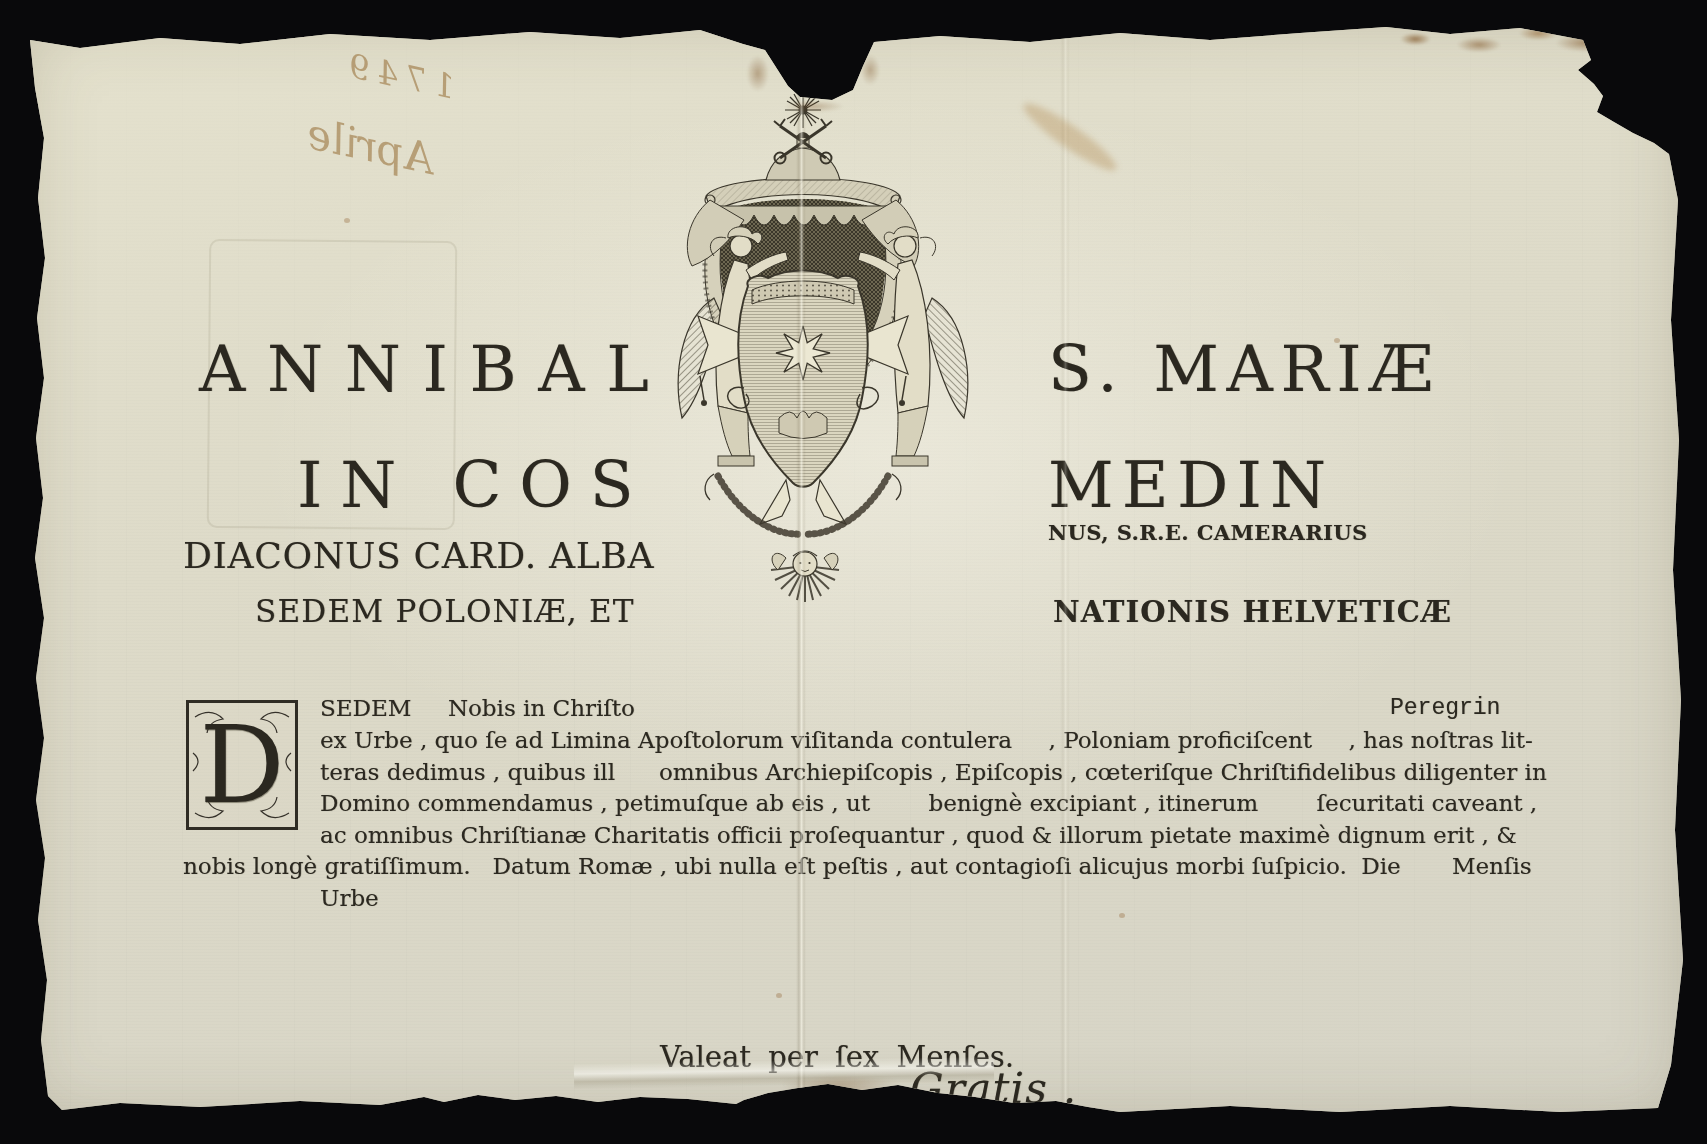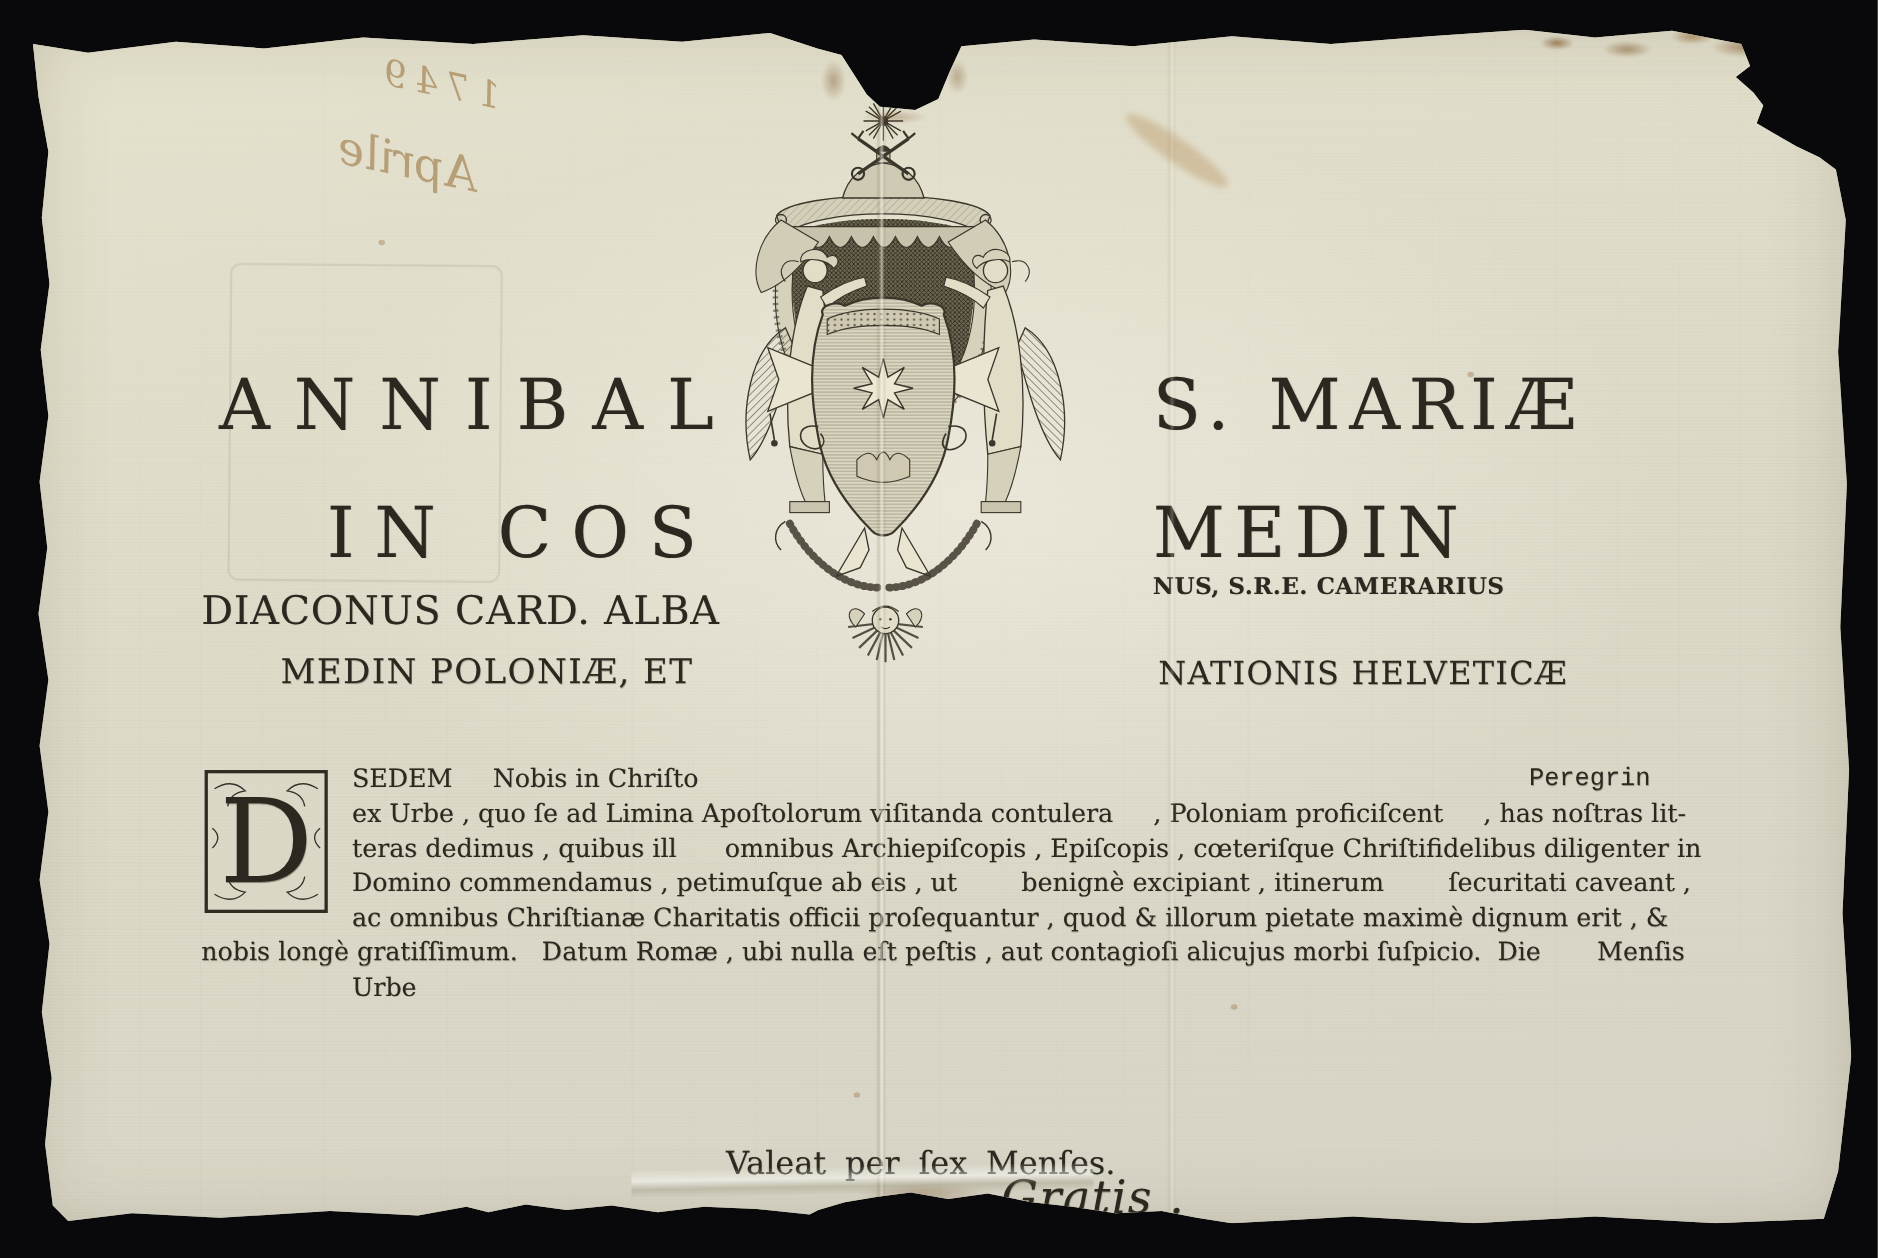--- a/index.html
+++ b/index.html
@@ -54,21 +54,21 @@
   
   .hline,.bl,.ft{position:absolute;color:#2b2820;white-space:pre;
     text-shadow:.4px .4px .7px rgba(60,55,40,.45);}
   #h-l1{left:169px;top:324px;font-size:64px;letter-spacing:.34em;margin-left:16px;}
   #h-r1{left:1034px;top:324px;font-size:64px;letter-spacing:.12em;}
   #h-l2{left:283px;top:440px;font-size:64px;letter-spacing:.28em;}
   #h-r2{left:1034px;top:440px;font-size:64px;letter-spacing:.13em;}
   #h-l3{left:169px;top:527px;font-size:36px;letter-spacing:.02em;}
   #h-r3{left:1034px;top:512px;font-size:21px;letter-spacing:.02em;font-weight:bold;}
   #h-l4{left:241px;top:585px;font-size:31px;letter-spacing:.04em;}
-  #h-r4{left:1039px;top:587px;font-size:29px;letter-spacing:.04em;}
+  #h-r4{left:1039px;top:587px;font-size:29px;letter-spacing:.04em;font-weight:bold;}
   #h5{left:503px;top:626px;font-size:28px;letter-spacing:.02em;word-spacing:12px;}
   .bl{font-size:23px;}
   #b1{left:306px;top:687px;}  #b1r{left:1376px;top:687px;font-family:Liberation Mono, monospace;}
   #b2{left:306px;top:719px;}  #b3{left:306px;top:751px;}
   #b4{left:306px;top:782px;}  #b5{left:306px;top:814px;}
   #b6{left:169px;top:845px;}  #b7{left:306px;top:877px;}
   #valeat{left:646px;top:1032px;font-size:29px;word-spacing:8px;}
   #gratis{left:896px;top:1056px;font-size:42px;font-style:italic;letter-spacing:.03em;}
   
   #dropcap{position:absolute;left:172px;top:692px;width:112px;height:130px;
@@ -206,21 +206,21 @@
       <circle cx="161.5" cy="475" r="1.1" fill="#3a362b"></circle>
     <path d="M153,482 q4,3 8,0" fill="none" stroke="#3a362b" stroke-width="1"></path>
   </svg>
 
   <div class="hline" id="h-l1">ANNIBAL</div>
   <div class="hline" id="h-r1">S. MARIÆ</div>
   <div class="hline" id="h-l2">IN COS</div>
   <div class="hline" id="h-r2">MEDIN</div>
   <div class="hline" id="h-l3">DIACONUS CARD. ALBA</div>
   <div class="hline" id="h-r3">NUS, S.R.E. CAMERARIUS</div>
-  <div class="hline" id="h-l4">MEDIN POLONIÆ, ET</div>
+  <div class="hline" id="h-l4">SEDEM POLONIÆ, ET</div>
   <div class="hline" id="h-r4">NATIONIS HELVETICÆ</div>
 
   <div id="dropcap">
     <svg viewBox="0 0 106 124">
       <g fill="none" stroke="#35312a" stroke-width="1.2">
         <path d="M6,14 q16,-10 28,2 q-14,2 -16,14"></path>
         <path d="M100,14 q-16,-10 -28,2 q14,2 16,14"></path>
         <path d="M6,110 q16,10 28,-2 q-14,-2 -16,-14"></path>
         <path d="M100,110 q-16,10 -28,-2 q14,-2 16,-14"></path>
         <path d="M4,50 q10,8 0,18"></path>

